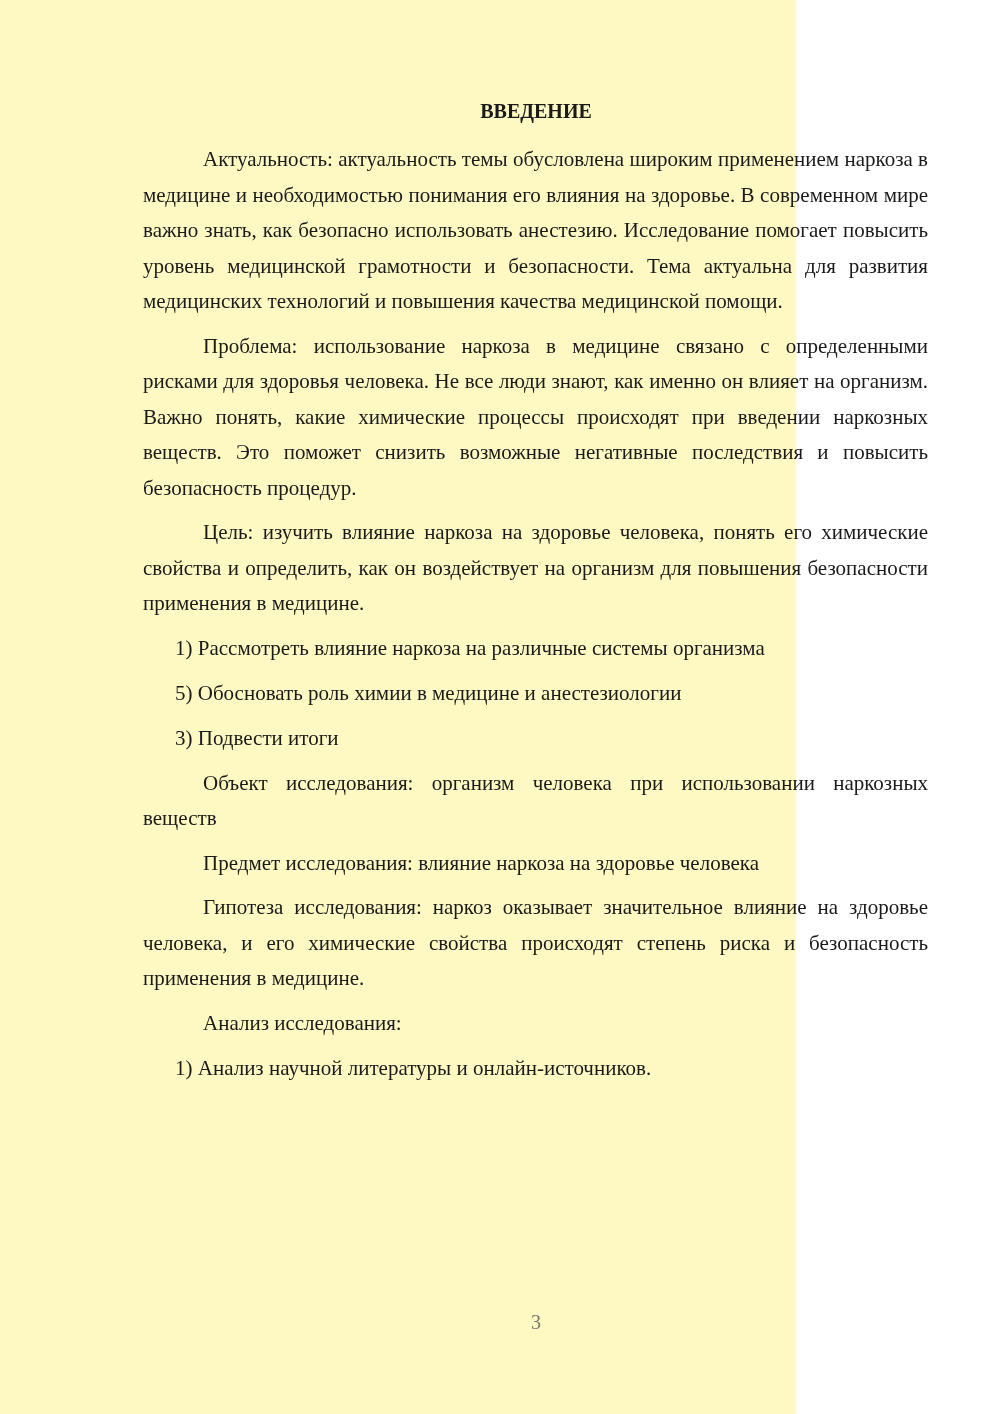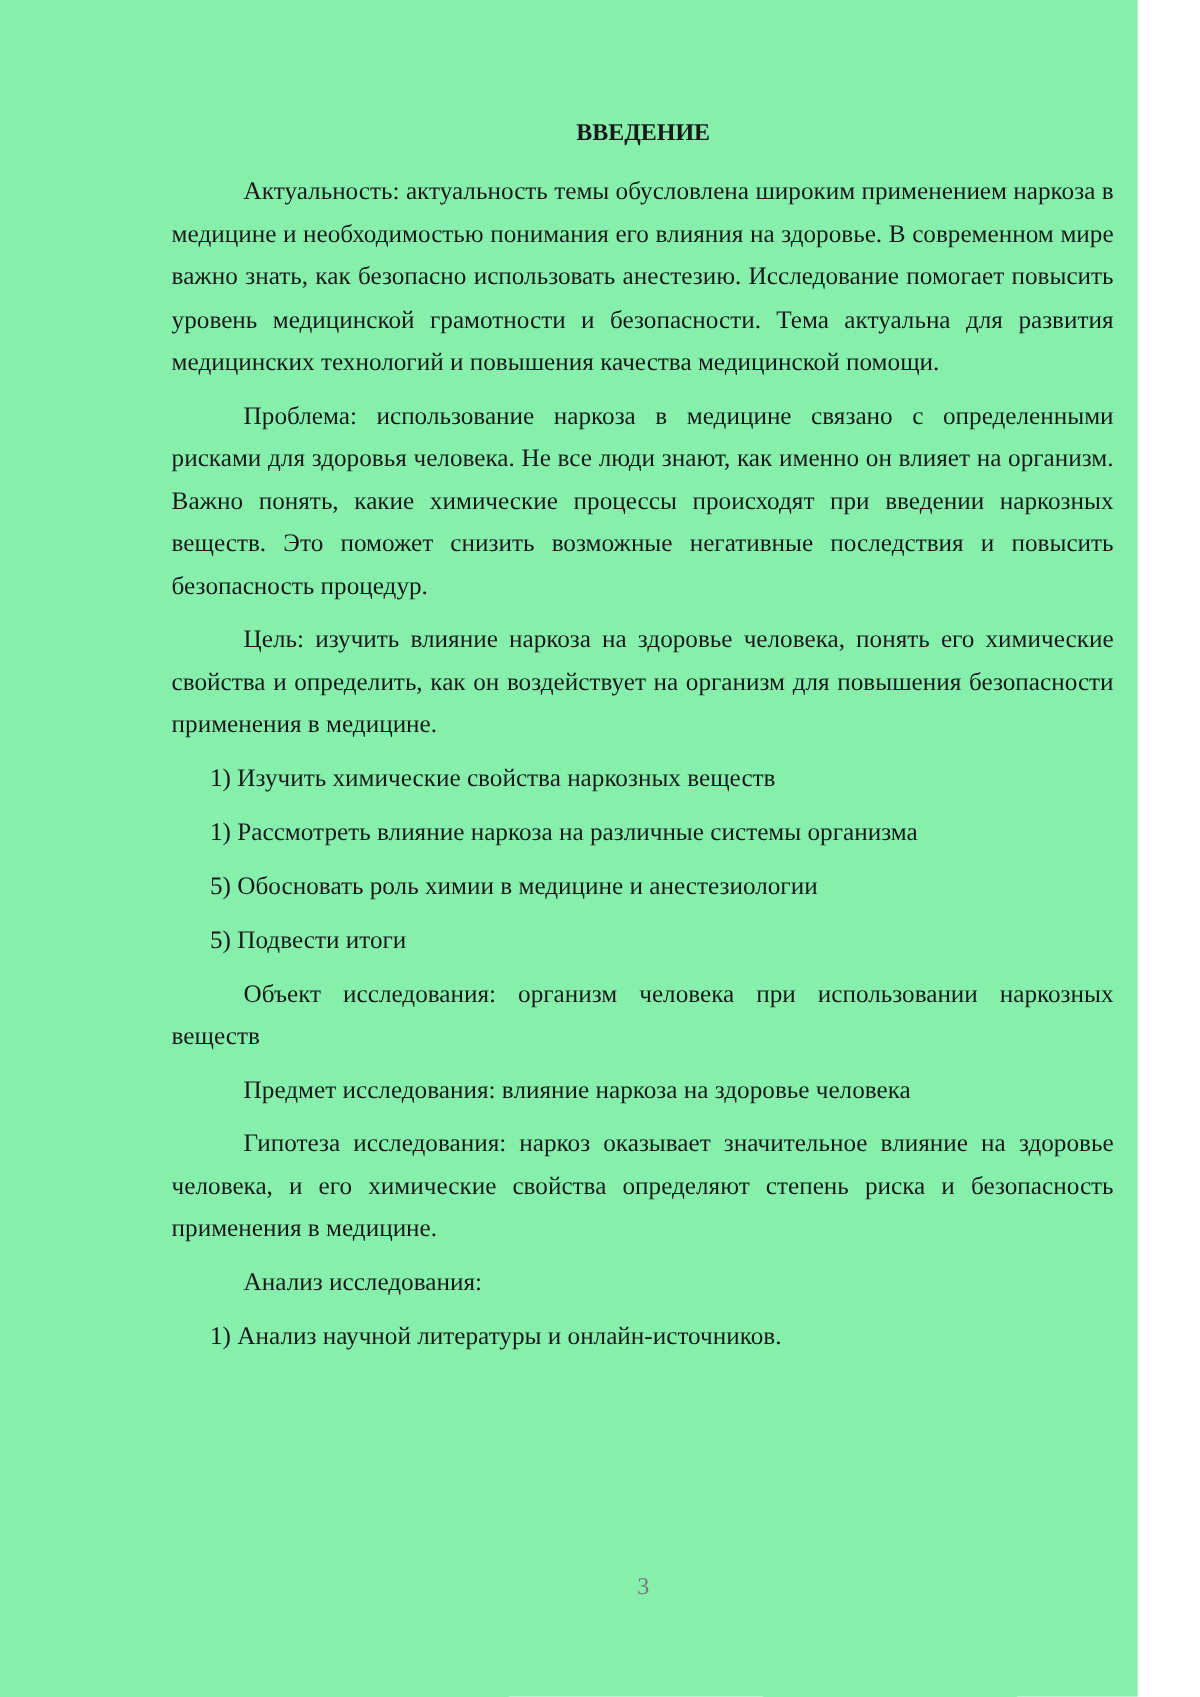--- a/index.html
+++ b/index.html
@@ -1,18 +1,18 @@
 <!DOCTYPE html>
 <html><head>
 <meta charset="utf-8">
 <style>
   html, body { margin: 0; padding: 0; background: #ffffff; }
   body { width: 1000px; height: 1414px; position: relative; overflow: hidden; }
   .page {
-    position: absolute; left: 0; top: 0; width: 948px; height: 1414px; background: #86efac;
+    position: absolute; left: 0; top: 0; width: 796px; height: 1414px; background: #fef9c3;
     color: #1a1a1a;
     font-family: "Liberation Serif", "DejaVu Serif", serif;
     font-size: 21px;
   }
   .title {
     position: absolute; top: 96px; left: 0; width: 1072px; text-align: center;
     font-weight: bold; font-size: 20px; line-height: 30px;
   }
   .body { position: absolute; left: 143px; width: 785px; top: 142px; }
   .para {
@@ -30,29 +30,28 @@
 
 <div class="page">
   <div class="title">ВВЕДЕНИЕ</div>
 
   <div class="body">
     <p class="para">Актуальность: актуальность темы обусловлена широким применением наркоза в медицине и необходимостью понимания его влияния на здоровье. В современном мире важно знать, как безопасно использовать анестезию. Исследование помогает повысить уровень медицинской грамотности и безопасности. Тема актуальна для развития медицинских технологий и повышения качества медицинской помощи.</p>
     <p class="para gap">Проблема: использование наркоза в медицине связано с определенными рисками для здоровья человека. Не все люди знают, как именно он влияет на организм. Важно понять, какие химические процессы происходят при введении наркозных веществ. Это поможет снизить возможные негативные последствия и повысить безопасность процедур.</p>
     <p class="para gap">Цель: изучить влияние наркоза на здоровье человека, понять его химические свойства и определить, как он воздействует на организм для повышения безопасности применения в медицине.</p>
 
     <div>
-      <p class="item">1) Изучить химические свойства наркозных веществ</p>
       <p class="item">1) Рассмотреть влияние наркоза на различные системы организма</p>
       <p class="item">5) Обосновать роль химии в медицине и анестезиологии</p>
-      <p class="item">5) Подвести итоги</p>
+      <p class="item">3) Подвести итоги</p>
     </div>
 
     <p class="para gap">Объект исследования: организм человека при использовании наркозных веществ</p>
     <p class="para gap">Предмет исследования: влияние наркоза на здоровье человека</p>
-    <p class="para gap">Гипотеза исследования: наркоз оказывает значительное влияние на здоровье человека, и его химические свойства определяют степень риска и безопасность применения в медицине.</p>
+    <p class="para gap">Гипотеза исследования: наркоз оказывает значительное влияние на здоровье человека, и его химические свойства происходят степень риска и безопасность применения в медицине.</p>
     <p class="para gap">Анализ исследования:</p>
 
     <div>
       <p class="item">1) Анализ научной литературы и онлайн-источников.</p>
     </div>
   </div>
 
   <div class="pagenum">3</div>
 </div>
 

